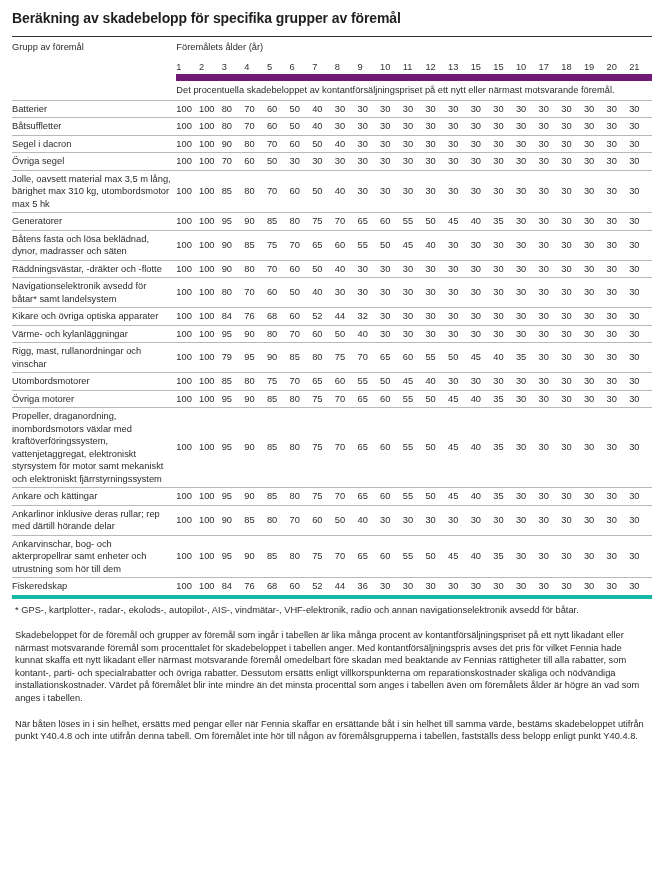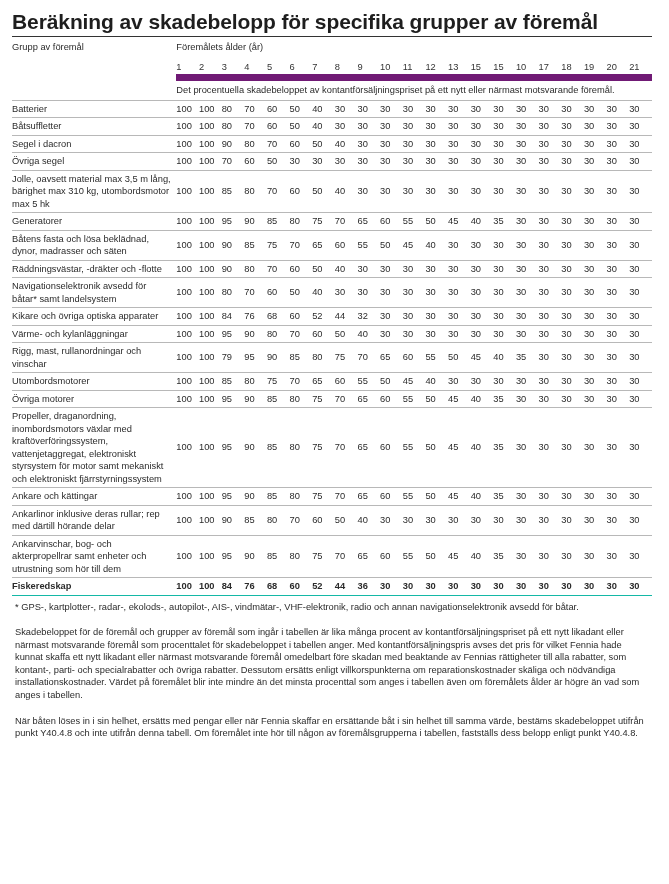--- a/index.html
+++ b/index.html
@@ -3,39 +3,39 @@
 <meta charset="utf-8">
 <style>
   html, body { margin: 0; padding: 0; background: #ffffff; }
   body {
     width: 669px; height: 884px; overflow: hidden;
     font-family: "Liberation Sans", "DejaVu Sans", sans-serif;
     color: #2b2b2b;
   }
   .page { position: relative; padding: 0 0 0 12px; width: 640px; }
   .title {
-    font-size: 21px; color: #1e1e1e; margin: 0; padding-top: 10px;
+    font-size: 14px; color: #1e1e1e; margin: 0; padding-top: 10px;
     height: 22px; letter-spacing: -0.1px;
   }
   table.main {
     border-collapse: collapse; width: 640px; table-layout: fixed;
     font-size: 9.3px; margin-top: 4px;
   }
   table.main col.label { width: 164px; }
   table.main col.num { width: 22.6px; }
   .top-border td { border-top: 1.4px solid #333; }
   td { padding: 0; vertical-align: middle; line-height: 12.5px; }
   td.lbl { padding: 2px 4px 2px 0; text-align: left; vertical-align: top; margin-left: 27px; }
   .hdr td { padding-top: 4px; height: 14px; vertical-align: top; }
   .age-row td.n { padding-top: 3px; height: 14px; color: #333; }
   .desc-row td.desc { border-top: 7px solid #701a75; padding: 3px 0 3px 0; line-height: 12.5px; }
   tr.data td { border-top: 1px solid #b8b8b8; }
   tr.data td.n { text-align: left; white-space: nowrap; }
   tr.data td.lbl { vertical-align: middle; }
-  tr.last td { border-bottom: 1px solid #14b8a6; font-weight: bold; }
+  tr.last td { border-bottom: 4px solid #14b8a6; }
   .notes { font-size: 9.3px; line-height: 12.6px; width: 640px; color: #2b2b2b; }
   .notes p { margin: 3px; }
   .fn { margin-top: 5px !important; }
   .gap { margin-top: 13px !important; }
 </style>
 </head>
 <body>
 
 <div class="page">
   <h1 class="title">Beräkning av skadebelopp för specifika grupper av föremål</h1>

